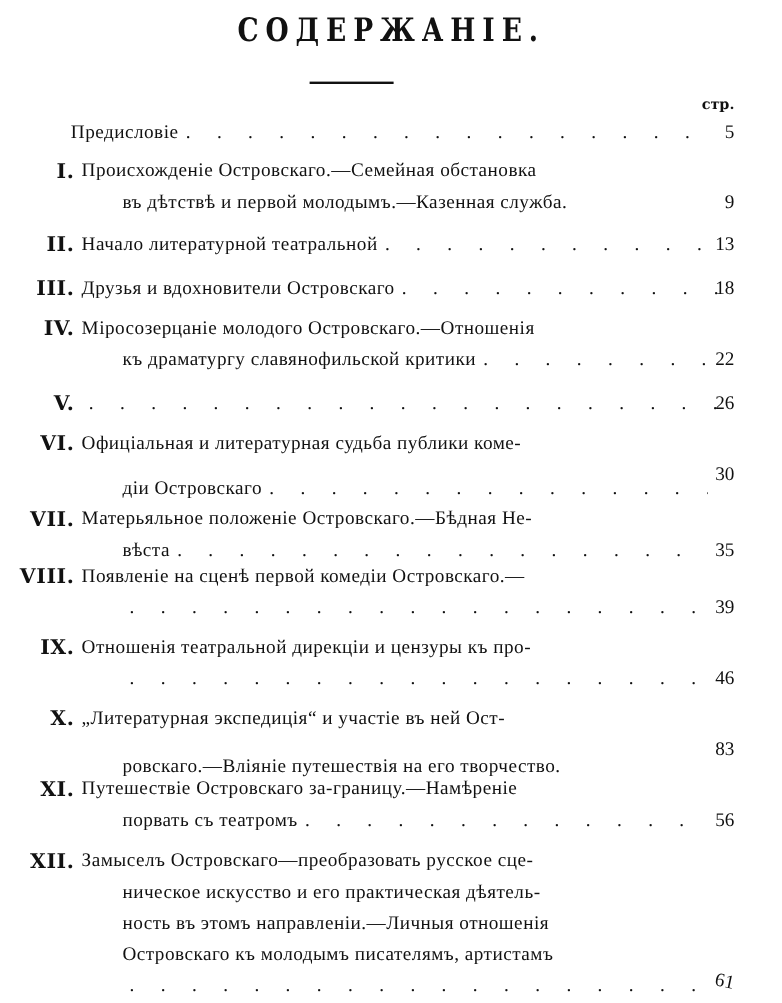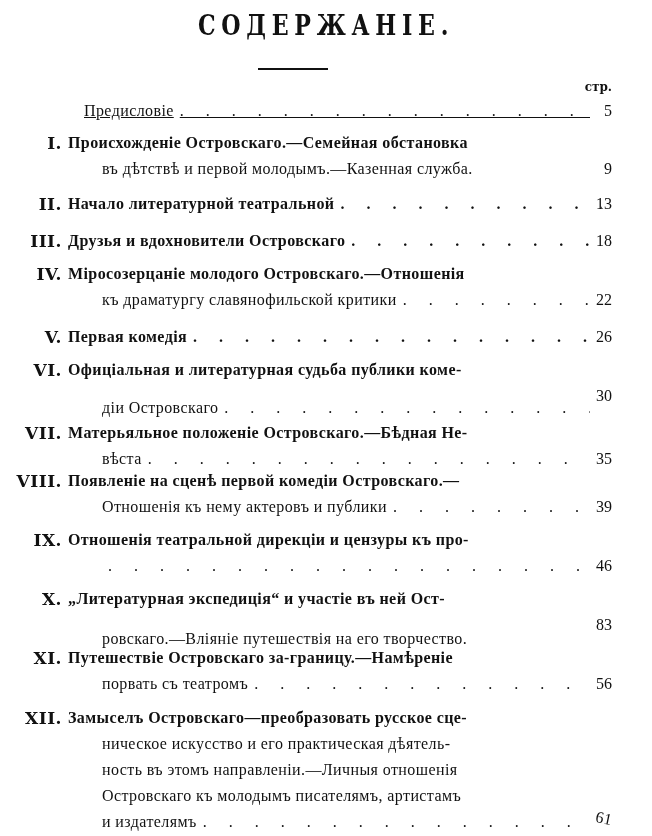--- a/index.html
+++ b/index.html
@@ -25,23 +25,23 @@
   .entry { position: absolute; left: 0; width: 652px; }
   .num {
     position: absolute; right: 590px; width: 70px; text-align: right;
     font-family: "DejaVu Serif", serif; font-weight: bold; font-size: 17px;
     top: 0; line-height: 26px; letter-spacing: 0.5px;
   }
   .line {
     position: absolute; font-size: 16px; line-height: 26px; white-space: nowrap;
     font-family: "Liberation Serif", serif; letter-spacing: 0.4px;
   }
-  .line.first { left: 68px; right: 50px; font-weight: bold; }
+  .line.first { left: 68px; right: 50px; }
   .line.cont { left: 102px; right: 62px; }
-  .line.pref { left: 84px; right: 62px; text-decoration: underline; }
+  .line.pref { left: 59px; right: 62px; }
   .page {
     position: absolute; right: 40px; width: 40px; text-align: right;
     font-size: 16px; line-height: 26px; font-family: "Liberation Serif", serif;
   }
   .rowflex { display: flex; align-items: baseline; }
   .rowflex .txt { flex: 0 0 auto; }
   .rowflex .dots { flex: 1 1 auto; overflow: hidden; white-space: nowrap; letter-spacing: 9px; padding-left: 6px; }
 </style>
 </head>
 <body>
@@ -91,21 +91,20 @@
     <div class="line cont rowflex" style="top:26px">
       <span class="txt">къ драматургу славянофильской критики</span>
       <span class="dots">. . . . . . . . . . . . . . . . . . . . . . . . . . . . . . . . . . .</span>
     </div>
     <div class="page" style="top:26px">22</div>
   </div>
 
   <div class="entry" style="top:226px;">
     <div class="num">V.</div>
     <div class="line first rowflex">
-      <span class="txt">Первая комедія</span>
       <span class="dots">. . . . . . . . . . . . . . . . . . . . . . . . . . . . . . . . . . .</span>
     </div>
     <div class="page">26</div>
   </div>
 
   <div class="entry" style="top:259px;">
     <div class="num">VI.</div>
     <div class="line first">Офиціальная и литературная судьба публики коме-</div>
     <div class="line cont rowflex" style="top:38px">
       <span class="txt">діи Островскаго</span>
@@ -121,21 +120,20 @@
       <span class="txt">вѣста</span>
       <span class="dots">. . . . . . . . . . . . . . . . . . . . . . . . . . . . . . . . . . .</span>
     </div>
     <div class="page" style="top:26px">35</div>
   </div>
 
   <div class="entry" style="top:370px;">
     <div class="num">VIII.</div>
     <div class="line first">Появленіе на сценѣ первой комедіи Островскаго.—</div>
     <div class="line cont rowflex" style="top:26px">
-      <span class="txt">Отношенія къ нему актеровъ и публики</span>
       <span class="dots">. . . . . . . . . . . . . . . . . . . . . . . . . . . . . . . . . . .</span>
     </div>
     <div class="page" style="top:26px">39</div>
   </div>
 
   <div class="entry" style="top:429px;">
     <div class="num">IX.</div>
     <div class="line first">Отношенія театральной дирекціи и цензуры къ про-</div>
     <div class="line cont rowflex" style="top:26px">
       <span class="dots">. . . . . . . . . . . . . . . . . . . . . . . . . . . . . . . . . . .</span>
@@ -160,18 +158,17 @@
     <div class="page" style="top:26px">56</div>
   </div>
 
   <div class="entry" style="top:607px;">
     <div class="num">XII.</div>
     <div class="line first">Замыселъ Островскаго—преобразовать русское сце-</div>
     <div class="line cont" style="top:26px">ническое искусство и его практическая дѣятель-</div>
     <div class="line cont" style="top:52px">ность въ этомъ направленіи.—Личныя отношенія</div>
     <div class="line cont" style="top:78px">Островскаго къ молодымъ писателямъ, артистамъ</div>
     <div class="line cont rowflex" style="top:104px">
-      <span class="txt">и издателямъ</span>
       <span class="dots">. . . . . . . . . . . . . . . . . . . . . . . . . . . . . . . . . . .</span>
     </div>
     <div class="page" style="top:98px; transform: rotate(12deg);">61</div>
   </div>
 </div>
 
 </body></html>

